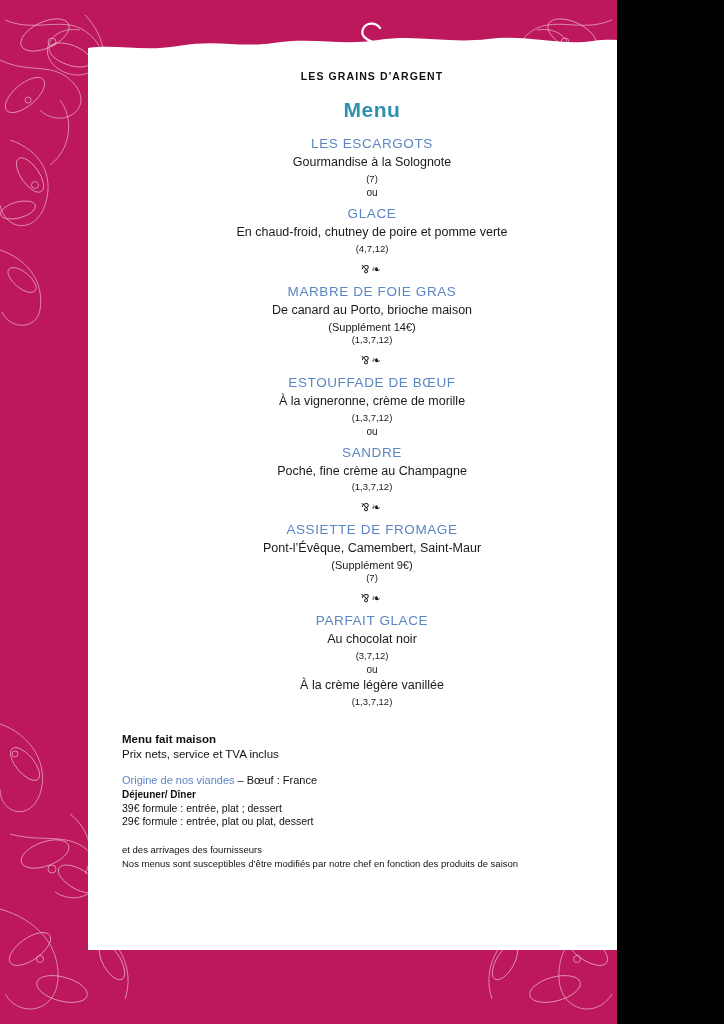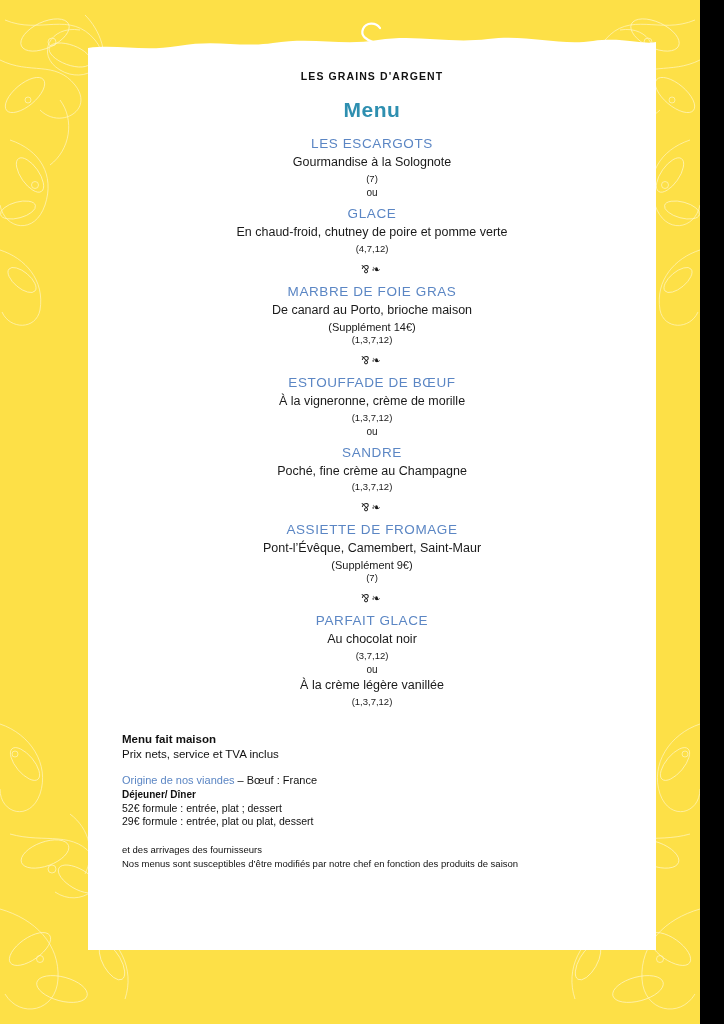--- a/index.html
+++ b/index.html
@@ -7,23 +7,23 @@
     margin: 0;
     padding: 0;
     width: 724px;
     height: 1024px;
     background: #000;
     font-family: "Liberation Sans", sans-serif;
   }
 
   .page {
     position: relative;
-    width: 700px;
+    width: 617px;
     height: 1024px;
-    background: #fde047;
+    background: #be185d;
     overflow: hidden;
   }
 
   
   .floral {
     position: absolute;
     pointer-events: none;
     opacity: 0.85;
   }
   .floral.tl { top: 0; left: 0; }
@@ -331,21 +331,21 @@
       <div class="footer">
         <div class="footer-bold">Menu fait maison</div>
         <div class="footer-line">Prix nets, service et TVA inclus</div>
 
         <div class="origin-line">
           <span class="origin-label">Origine de nos viandes</span>
           <span>– Bœuf : France</span>
         </div>
 
         <div class="service-label">Déjeuner/ Dîner</div>
-        <div class="price-line">52€ formule : entrée, plat ; dessert</div>
+        <div class="price-line">39€ formule : entrée, plat ; dessert</div>
         <div class="price-line">29€ formule : entrée, plat ou plat, dessert</div>
 
         <div class="disclaimer">
           <div>et des arrivages des fournisseurs</div>
           <div>Nos menus sont susceptibles d’être modifiés par notre chef en fonction des produits de saison</div>
         </div>
       </div>
 
     </div>
   </div>

